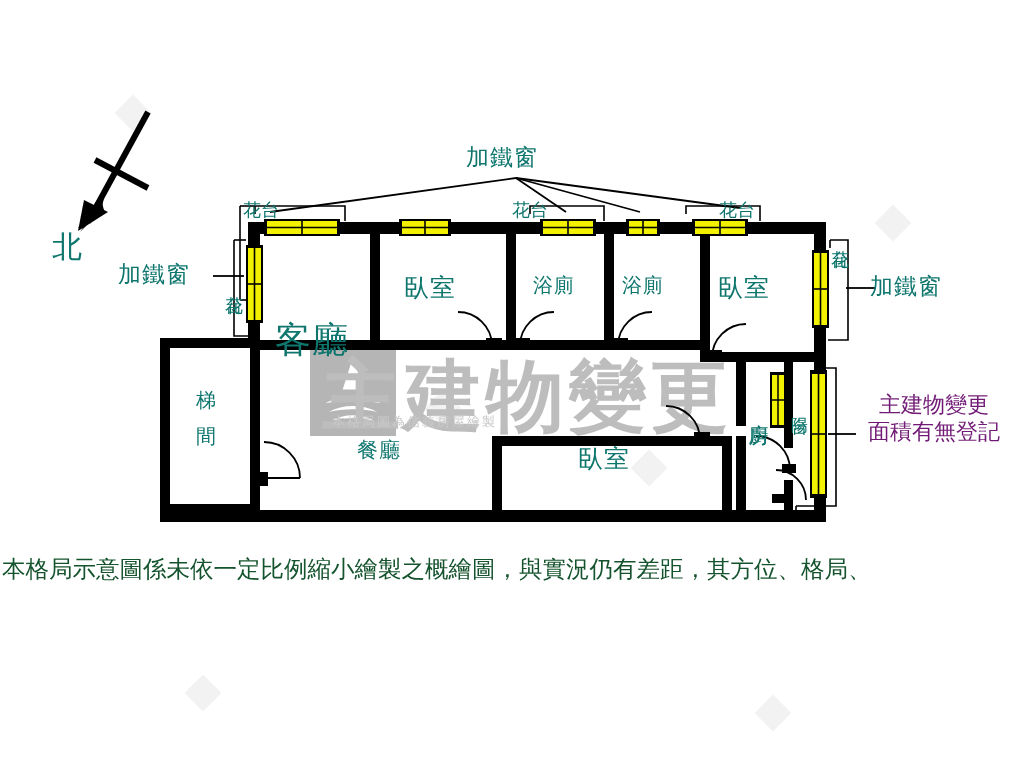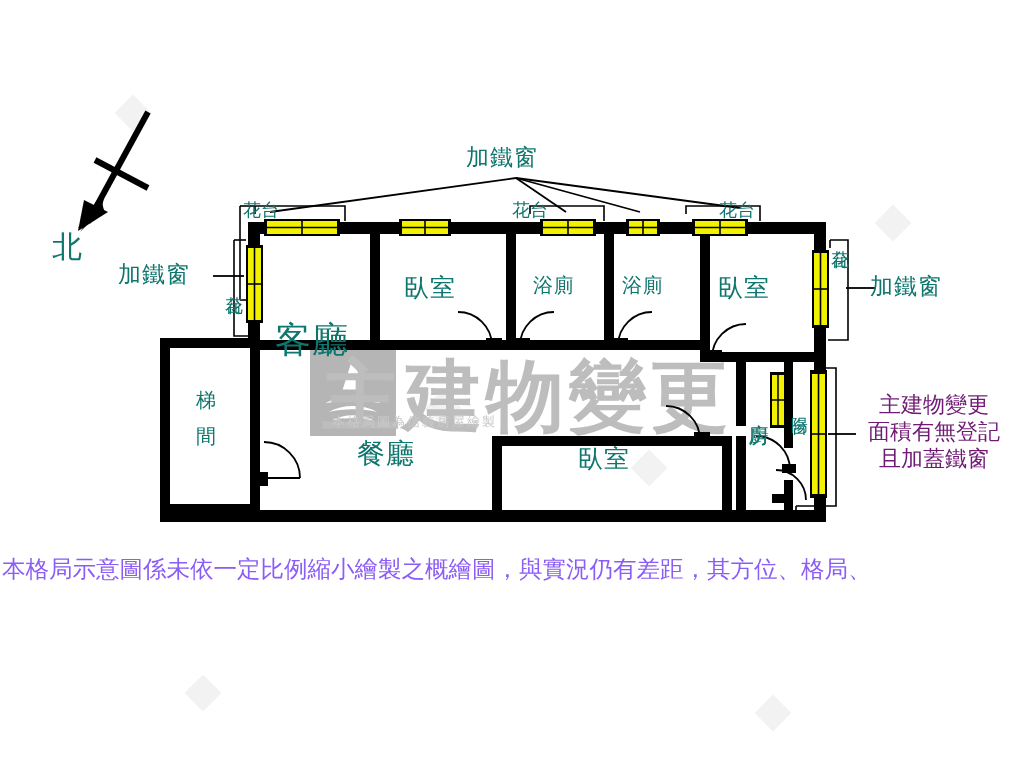--- a/index.html
+++ b/index.html
@@ -56,21 +56,21 @@
     text-align: center;
   }
   #disclaimer {
     position: absolute;
     left: 2px;
     top: 553px;
     width: 1020px;
     font-family: Liberation Serif, serif;
     font-size: 23.5px;
     line-height: 1.42;
-    color: #8b5cf6;
+    color: #14532d;
     letter-spacing: 0px;
   }
   #disclaimer div { white-space: nowrap; }
   .wm-mark {
     position: absolute;
     color: #bdbdbd;
     font-family: "DejaVu Serif", "Liberation Serif", serif;
     font-weight: bold;
     pointer-events: none;
   }
@@ -333,31 +333,30 @@
 
   <div class="lbl room-lbl-sm" style="left:533px; top:275px;">浴廁</div>
 
   <div class="lbl room-lbl-sm" style="left:622px; top:275px;">浴廁</div>
 
   <div class="lbl room-lbl" style="left:718px; top:275px;">臥室</div>
 
   <div class="lbl room-lbl-sm" style="left:196px; top:390px;">梯</div>
   <div class="lbl room-lbl-sm" style="left:196px; top:426px;">間</div>
 
-  <div class="lbl room-lbl" style="left:357px; top:440px; font-size:28px;">餐廳</div>
+  <div class="lbl room-lbl" style="left:357px; top:440px; font-size:21px;">餐廳</div>
 
   <div class="lbl room-lbl" style="left:578px; top:446px;">臥室</div>
 
   <div class="lbl room-lbl-sm vert" style="left:749px; top:408px;">廚房</div>
 
   <div class="lbl tiny-lbl vert" style="left:791px; top:404px; font-size:17px;">陽台</div>
 
   <div class="note-block" style="left:848px; top:392px; width:172px;">
     <div>主建物變更</div>
     <div>面積有無登記</div>
-    <div>且加蓋鐵窗</div>
   </div>
 
   <div id="disclaimer">
     <div>本格局示意圖係未依一定比例縮小繪製之概繪圖，與實況仍有差距，其方位、格局、</div>
   </div>
 
 </div>
 
 </body></html>

